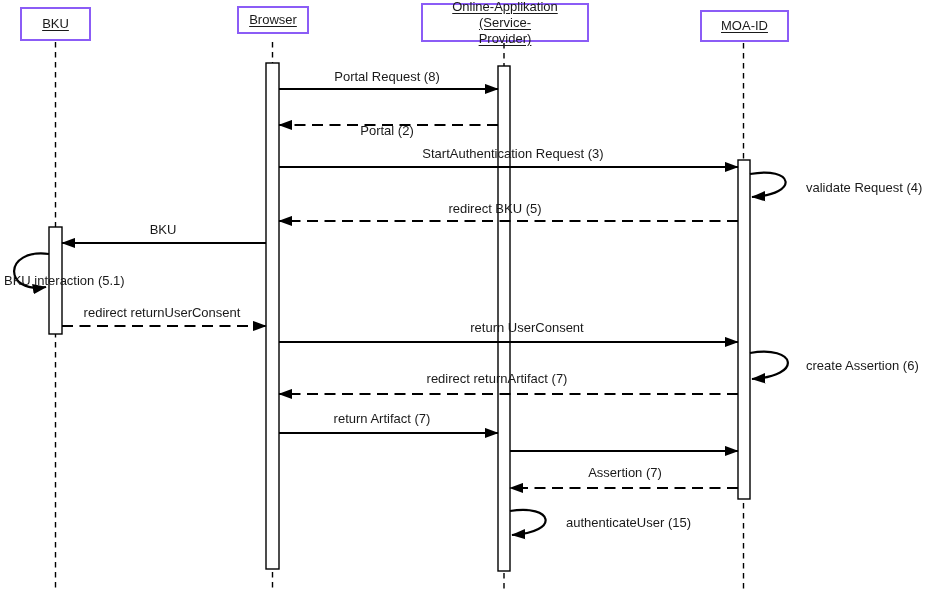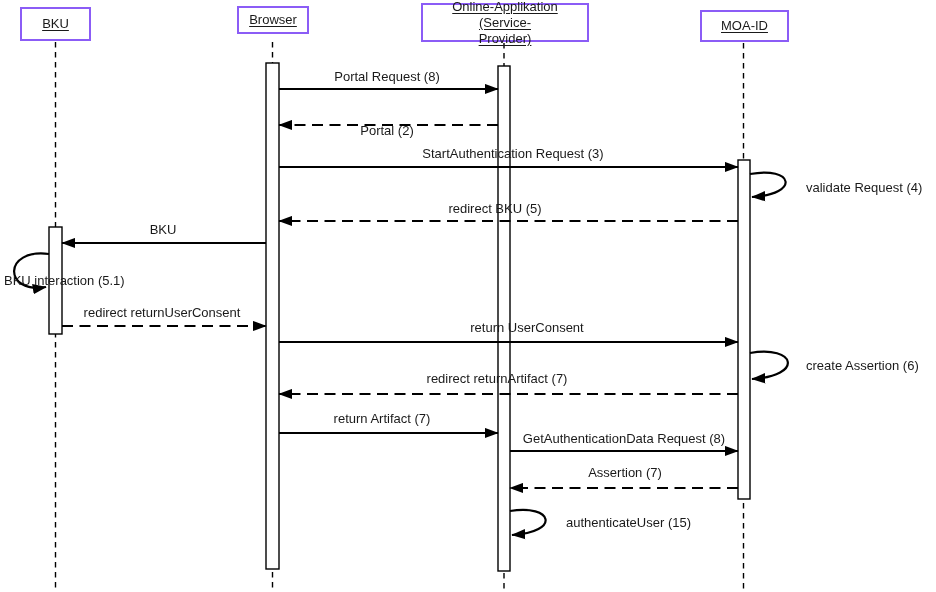--- a/index.html
+++ b/index.html
@@ -79,17 +79,16 @@
   <div class="msg-label centered" style="left:496px;top:146px;margin-left:17px;">StartAuthentication Request (3)</div>
   <div class="msg-label" style="left:806px;top:180px;">validate Request (4)</div>
   <div class="msg-label centered" style="left:495px;top:201px;">redirect BKU (5)</div>
   <div class="msg-label centered" style="left:163px;top:222px;">BKU</div>
   <div class="msg-label" style="left:4px;top:273px;text-align:right;">BKU interaction (5.1)</div>
   <div class="msg-label centered" style="left:162px;top:305px;">redirect returnUserConsent</div>
   <div class="msg-label centered" style="left:495px;top:320px;margin-left:32px;">return UserConsent</div>
   <div class="msg-label" style="left:806px;top:358px;">create Assertion (6)</div>
   <div class="msg-label centered" style="left:497px;top:371px;">redirect returnArtifact (7)</div>
   <div class="msg-label centered" style="left:382px;top:411px;">return Artifact (7)</div>
-  <div class="msg-label centered" style="left:624px;top:431px;">GetAuthenticationData Request (8)</div>
   <div class="msg-label centered" style="left:625px;top:465px;">Assertion (7)</div>
   <div class="msg-label" style="left:566px;top:515px;">authenticateUser (15)</div>
 
 </div>
 
 </body></html>

